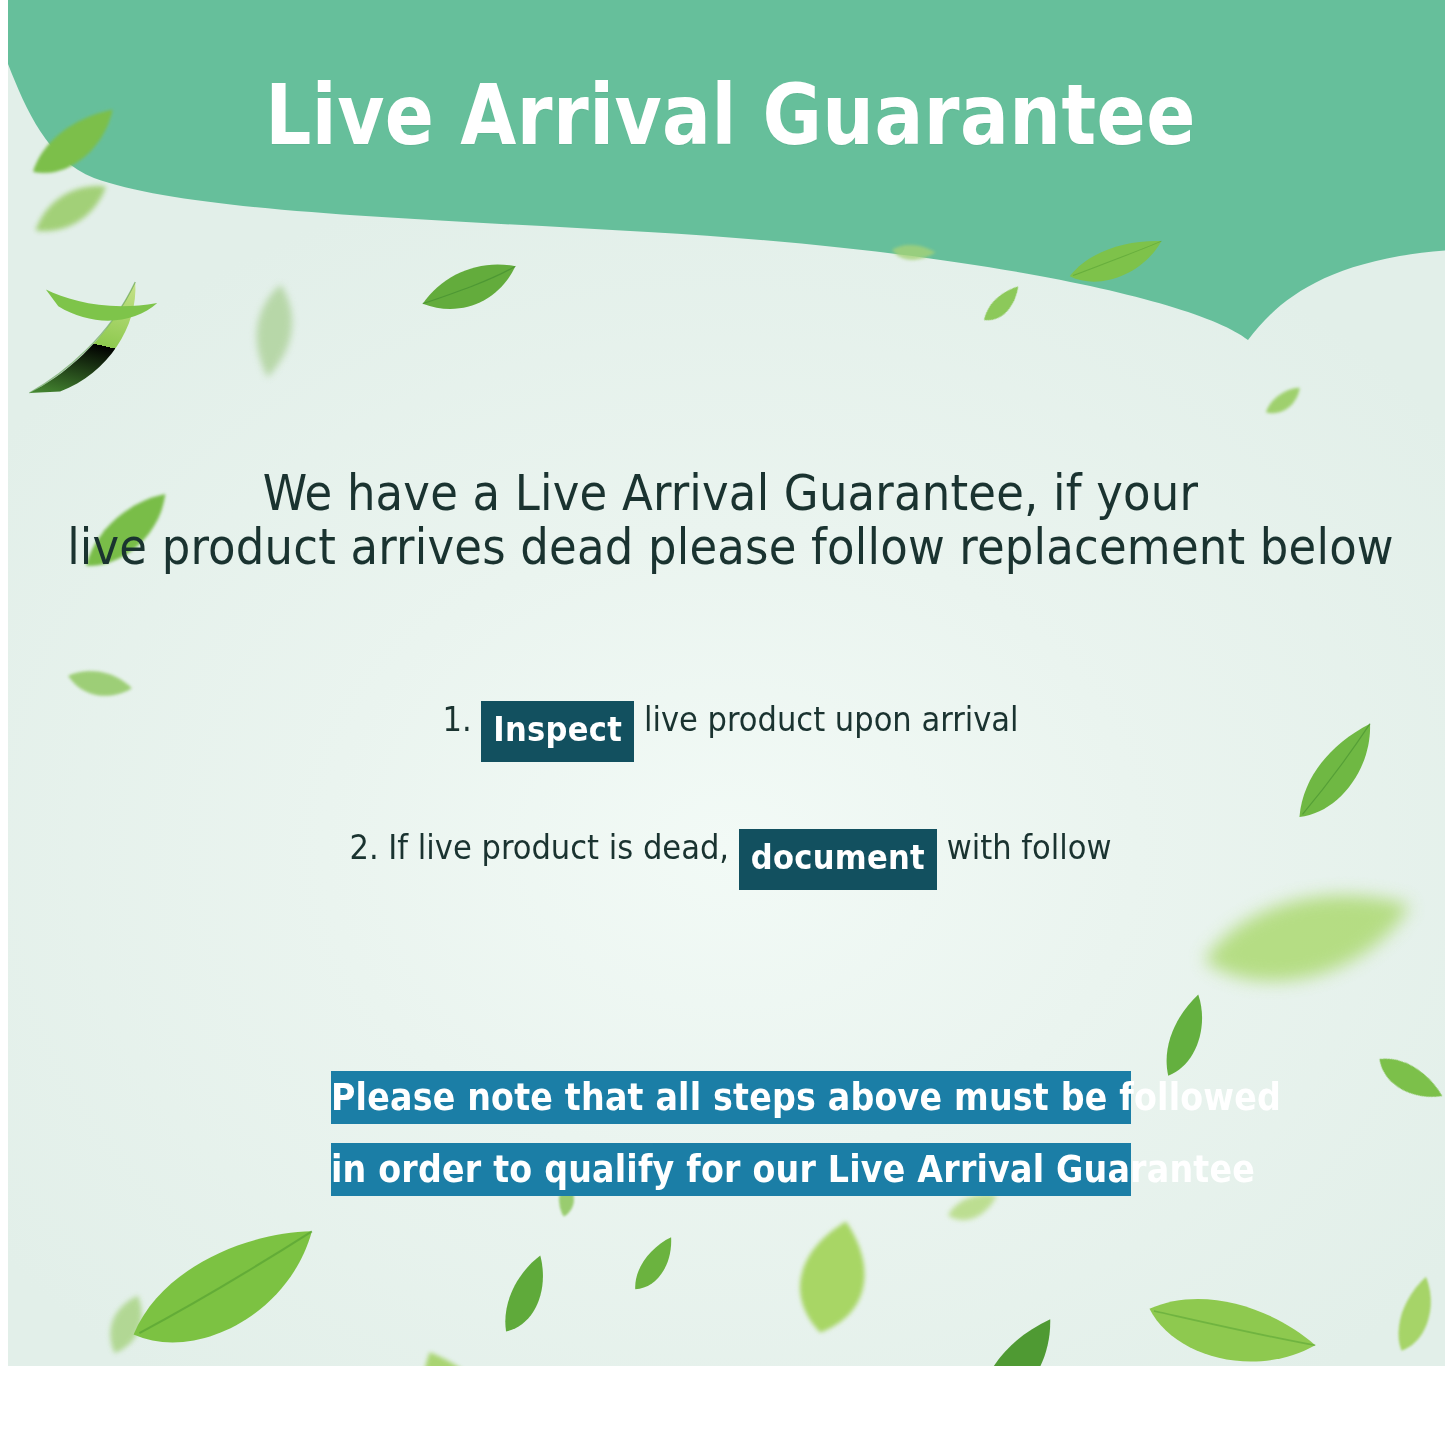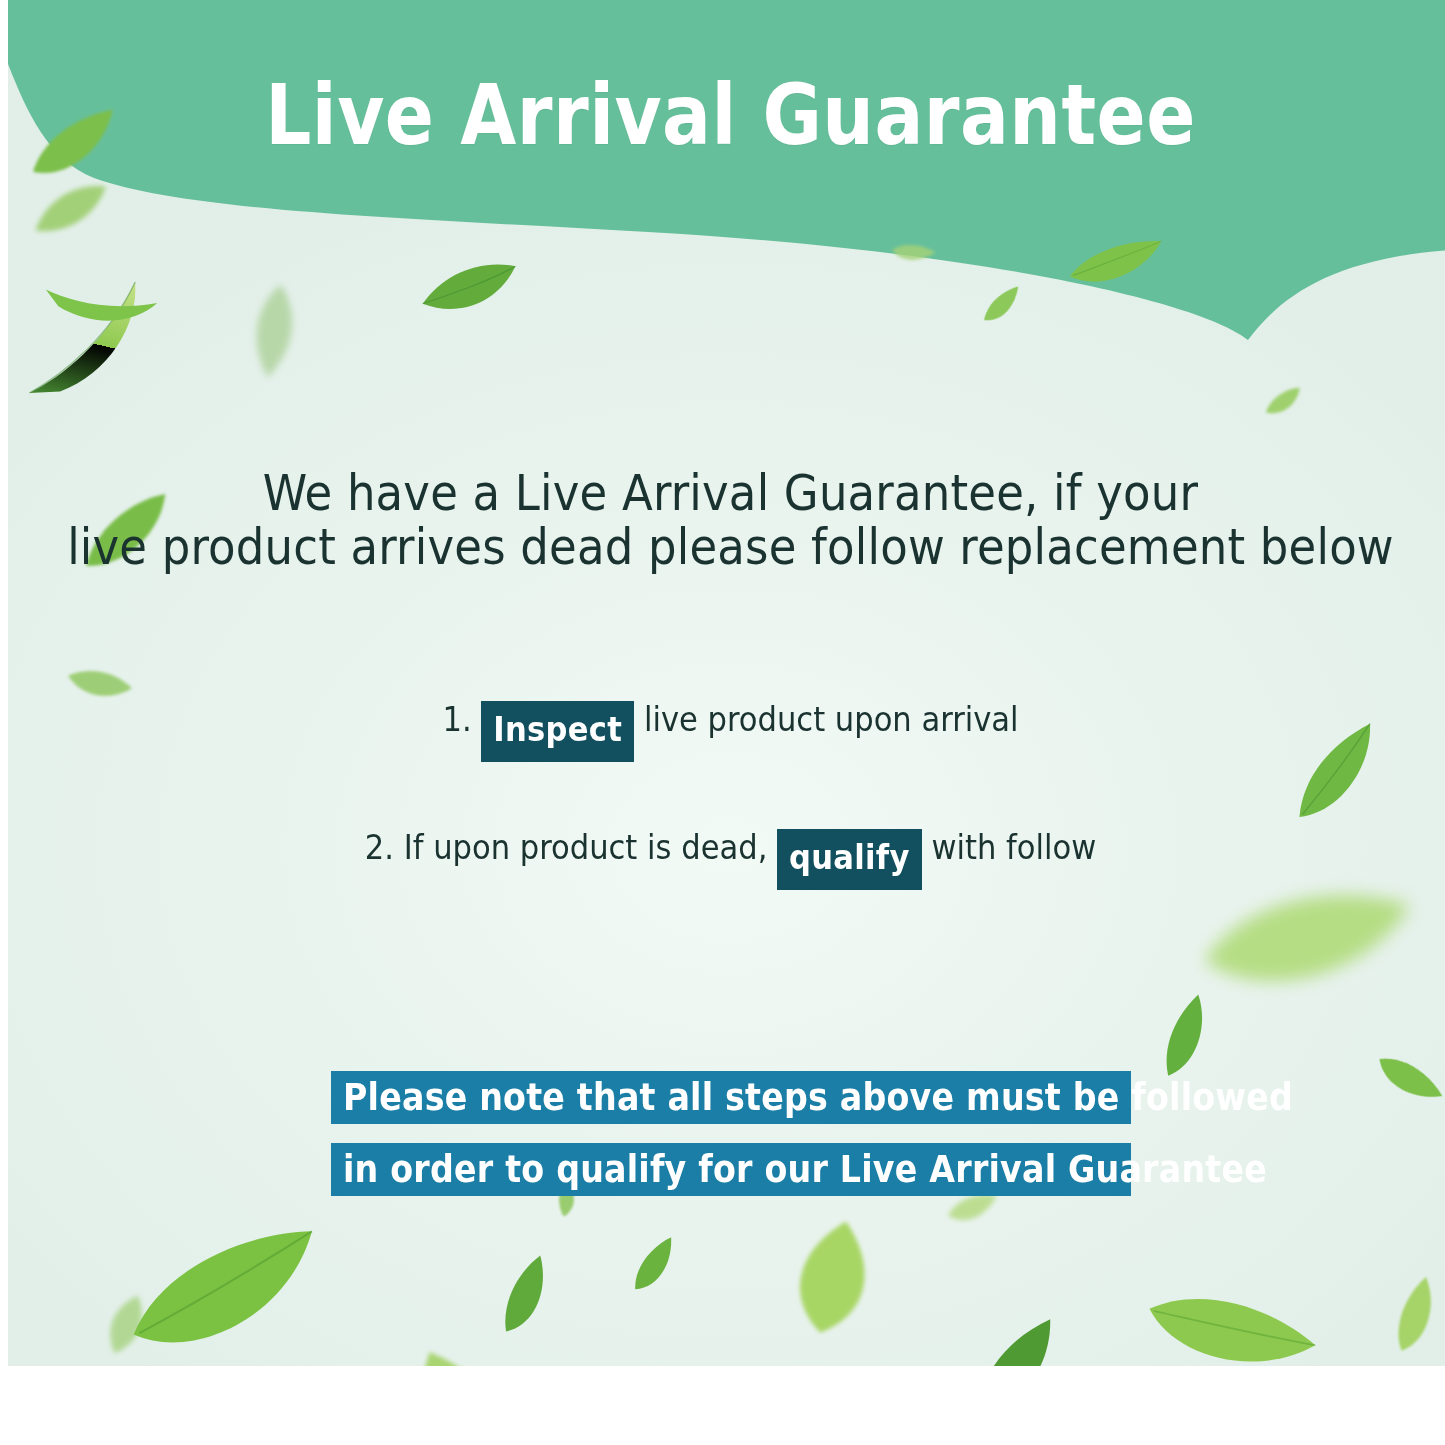--- a/index.html
+++ b/index.html
@@ -106,21 +106,21 @@
     width:800px;
   }
   .note-line {
     background:#1b7ea6;
     color:#ffffff;
     font-family:"Liberation Sans Narrow","DejaVu Sans Condensed","Liberation Sans", sans-serif;
     font-size:37px;
     font-weight:bold;
     line-height:53px;
     height:53px;
-    padding:0 12px;
+    padding:0 0;
     white-space:nowrap;
     letter-spacing:0.2px;
   }
   .note-gap { height:19px; }
 </style>
 </head>
 <body>
 
 <div id="poster">
 
@@ -325,22 +325,22 @@
     <div class="steps">
 
       <div class="step">
         <span class="num">1.</span>
         <span class="hl">Inspect</span>
         <span class="plain">live product upon arrival</span>
       </div>
 
       <div class="step">
         <span class="num">2.</span>
-        <span class="plain">If upon product is dead,</span>
-        <span class="hl">qualify</span>
+        <span class="plain">If live product is dead,</span>
+        <span class="hl">document</span>
         <span class="plain">with follow</span>
       </div>
 
 
     </div>
 
     <div class="notes">
       <div class="note-line">Please note that all steps above must be followed</div>
       <div class="note-gap"></div>
       <div class="note-line">in order to qualify for our Live Arrival Guarantee</div>

